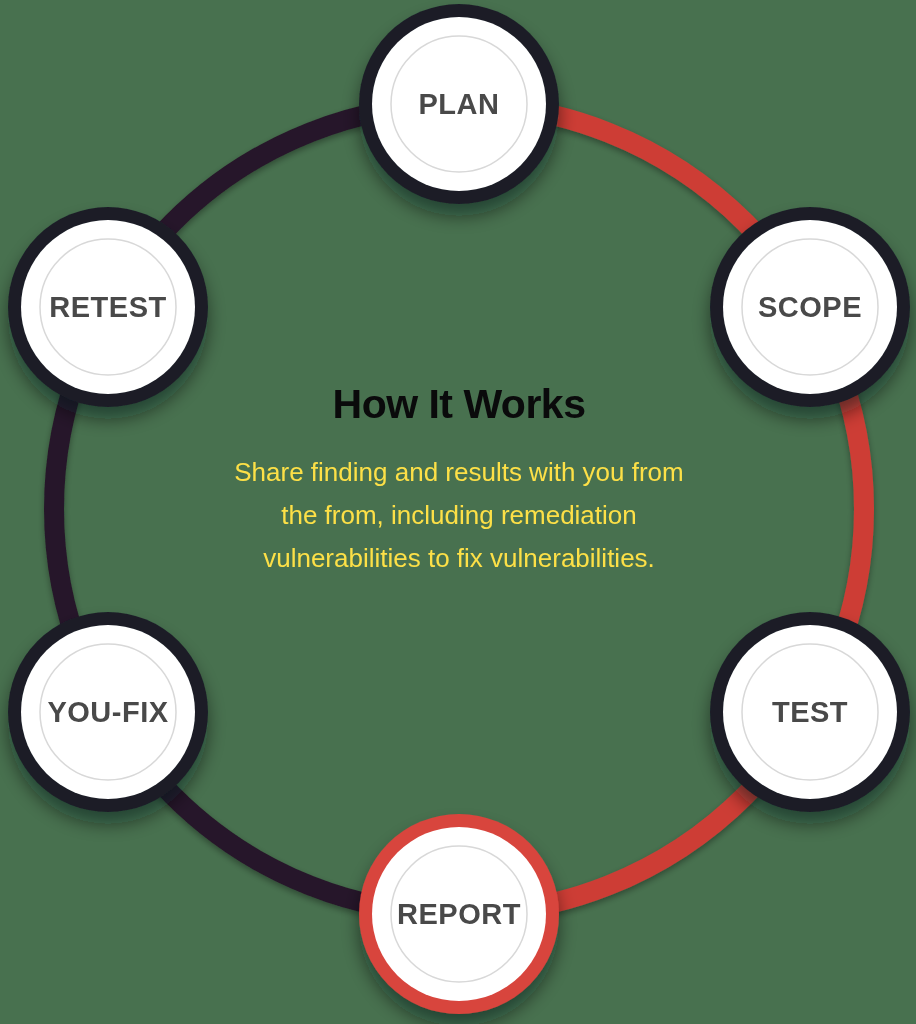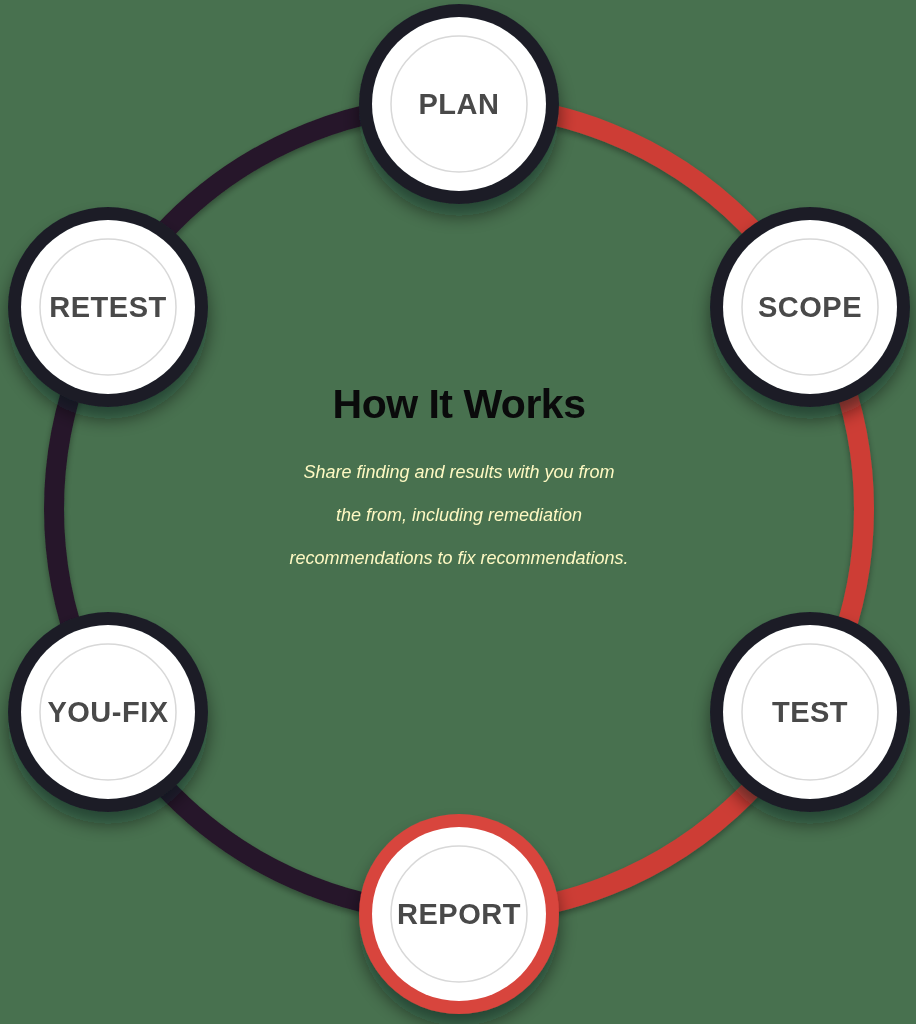--- a/index.html
+++ b/index.html
@@ -42,24 +42,23 @@
   }
   .center-text h1 {
     margin: 0 0 26px 0;
     font-size: 41px;
     line-height: 1.0;
     font-weight: 700;
     letter-spacing: -0.5px;
     color: #0A0A0B;
   }
   .desc-line {
-    font-size: 18px;
+    font-size: 26px;
     line-height: 43px;
-    color: #fef9c3;
-    font-style: italic;
+    color: #fde047;
   }
 </style>
 </head>
 <body>
 
 <div class="stage">
 
   <svg class="diagram" width="916" height="1024" viewBox="0 0 916 1024">
 
     <defs>
@@ -117,17 +116,17 @@
       <circle class="node-innerline" r="68"></circle>
       <text class="node-label" y="10">RETEST</text>
     </g>
   </svg>
 
   <div class="center-text">
     <h1>How It Works</h1>
     <div class="desc">
       <div class="desc-line">Share finding and results with you from</div>
       <div class="desc-line">the from, including remediation</div>
-      <div class="desc-line">recommendations to fix recommendations.</div>
+      <div class="desc-line">vulnerabilities to fix vulnerabilities.</div>
     </div>
   </div>
 
 </div>
 
 </body></html>

